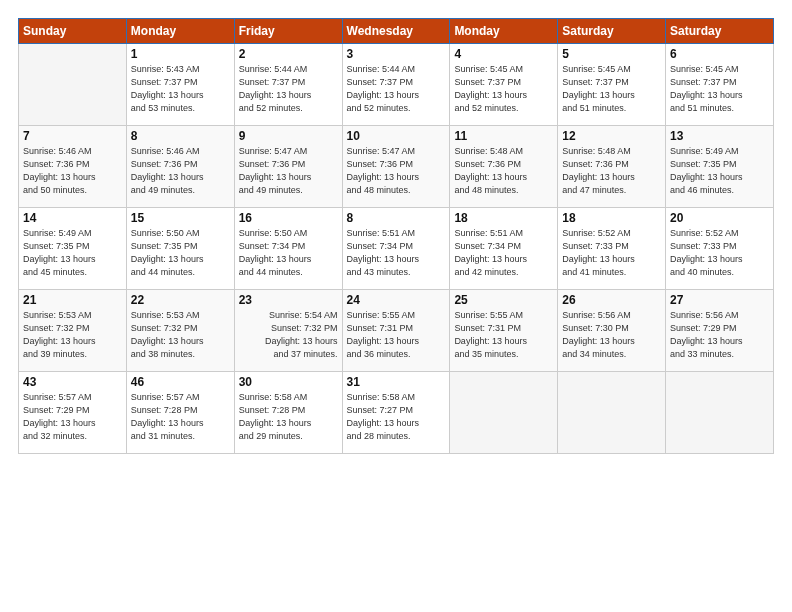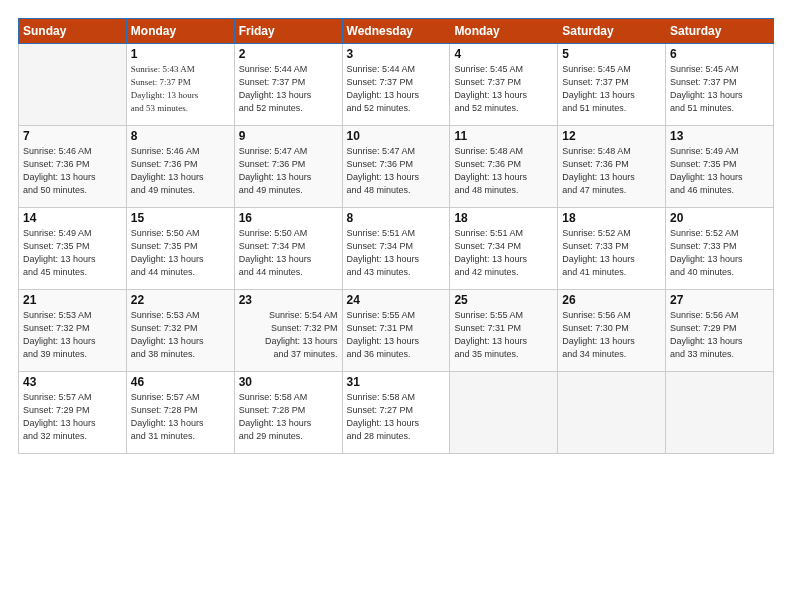--- a/index.html
+++ b/index.html
@@ -104,21 +104,21 @@
           <th>Monday</th>
           <th>Saturday</th>
           <th>Saturday</th>
         </tr>
     </thead>
     <tbody id="calendar-body">
         <tr>
           <td class="empty"></td>
           <td>
             <span class="day-number">1</span>
-            <div class="day-info" style="white-space: pre-line; font-family: Liberation Serif, serif;">Sunrise: 5:43 AM
+            <div class="day-info" style="white-space: pre-line;">Sunrise: 5:43 AM
 Sunset: 7:37 PM
 Daylight: 13 hours
 and 53 minutes.</div>
           </td>
           <td>
             <span class="day-number">2</span>
             <div class="day-info" style="white-space: pre-line;">Sunrise: 5:44 AM
 Sunset: 7:37 PM
 Daylight: 13 hours
 and 52 minutes.</div>

